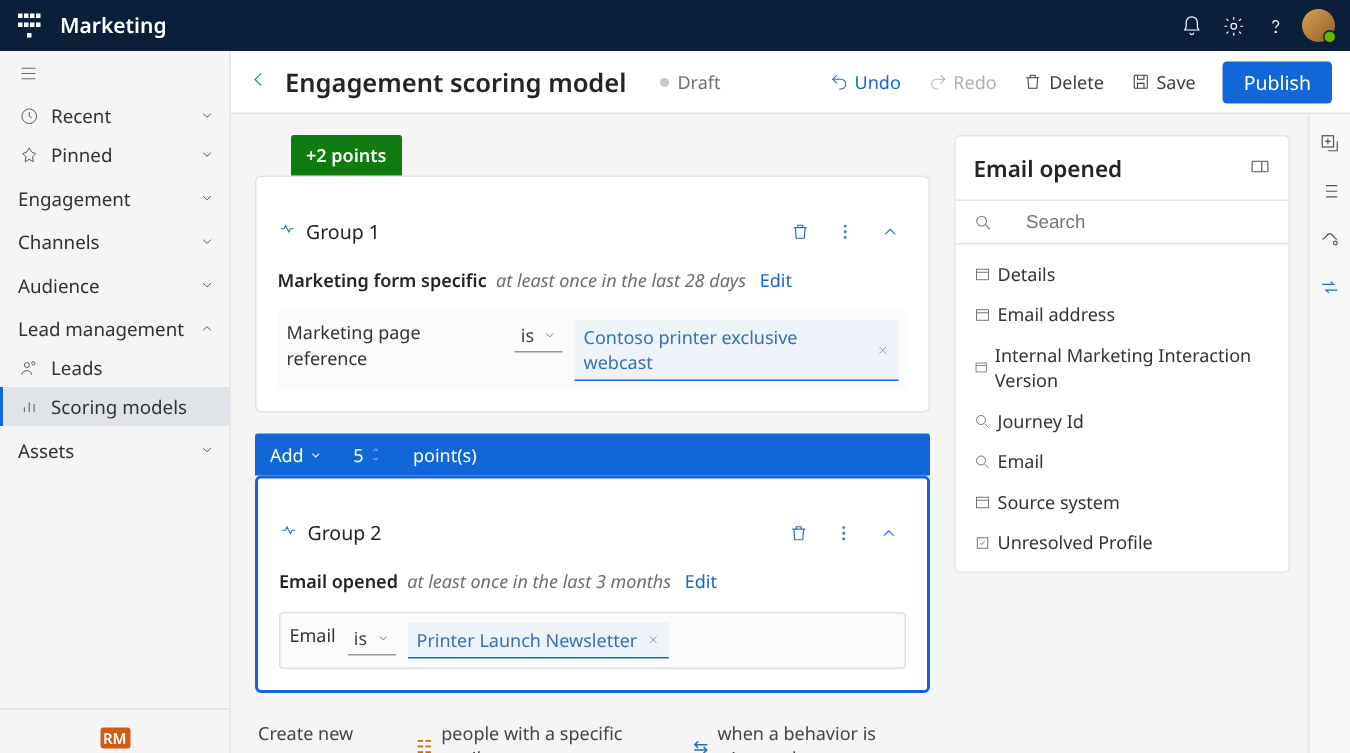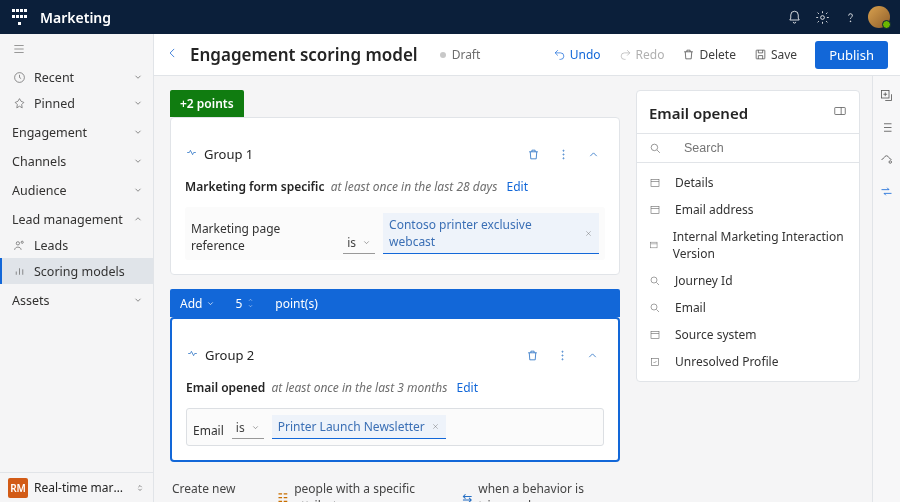--- a/index.html
+++ b/index.html
@@ -35,57 +35,57 @@
   .nav .hamb svg{width:14px;height:14px;stroke:#555;}
   .nav-item{height:26px;display:flex;align-items:center;padding:0 10px 0 12px;color:#333;gap:8px;}
   .nav-item .ic{width:14px;height:14px;display:flex;align-items:center;justify-content:center;color:#555;}
   .nav-item .ic svg{width:13px;height:13px;stroke:#555;fill:none;stroke-width:1.2;}
   .nav-item .lbl{flex:1;white-space:nowrap;overflow:hidden;text-overflow:ellipsis;}
   .nav-item .chev{color:#666;}
   .nav-item .chev svg{width:10px;height:10px;stroke:#555;fill:none;stroke-width:1.6;}
   .nav-head{font-weight:400;color:#323130;padding:8px 10px 4px 12px;display:flex;align-items:center;justify-content:space-between;}
   .nav-head .chev svg{width:10px;height:10px;stroke:#555;fill:none;stroke-width:1.6;}
   .nav .active{background:#e0e4e9;border-left:2px solid var(--blue);padding-left:10px;}
-  .nav-footer{margin-top:auto;height:30px;display:flex;align-items:center;padding:12px 8px;gap:6px;border-top:1px solid var(--border);}
+  .nav-footer{margin-top:auto;height:30px;display:flex;align-items:center;padding:12px 8px;gap:6px;border-top:1px solid var(--border);flex-direction:column;}
   .nav-footer .badge{width:20px;height:20px;background:#d25b16;color:#fff;font-size:10px;font-weight:600;display:flex;align-items:center;justify-content:center;border-radius:2px;}
   .nav-footer .lbl{flex:1;font-size:12px;white-space:nowrap;overflow:hidden;text-overflow:ellipsis;}
   .nav-footer svg{width:10px;height:10px;stroke:#555;fill:none;stroke-width:1.6;}
 
   
   .main{flex:1;display:flex;flex-direction:column;background:#fff;}
   .cmdbar{height:42px;display:flex;align-items:center;padding:0 12px;border-bottom:1px solid var(--border);gap:6px;}
   .back svg{width:14px;height:14px;stroke:#3b7dd8;fill:none;stroke-width:1.6;}
   .page-title{font-size:17px;font-weight:600;margin-left:4px;}
   .draft{margin-left:16px;color:var(--muted);font-size:12px;display:flex;align-items:center;gap:6px;}
   .draft::before{content:"";width:6px;height:6px;border-radius:50%;background:#c8c8c8;}
   .cmdbar .spacer{flex:1;}
   .cmd{display:flex;align-items:center;gap:4px;padding:0 6px;height:28px;color:#3e3e3e;font-size:12px;}
   .cmd svg{width:13px;height:13px;stroke:currentColor;fill:none;stroke-width:1.3;}
   .cmd.undo{color:var(--link);}
   .cmd.redo{color:#b0b0b0;}
   .publish{background:var(--blue);color:#fff;border-radius:3px;padding:0 14px;height:28px;display:flex;align-items:center;font-size:13px;margin-left:6px;}
 
   .workspace{flex:1;display:flex;background:var(--bg);overflow:hidden;position:relative;}
   .canvas{flex:1;padding:14px 16px 0 16px;overflow:auto;}
-  .points-badge{display:inline-block;background:var(--green);color:#fff;font-size:12px;padding:5px 10px;border-radius:2px 2px 0 0;font-weight:600;}
+  .points-badge{display:inline-block;background:var(--green);color:#fff;font-size:12px;padding:5px 10px;border-radius:2px 2px 0 0;font-weight:600;margin-left:24px;}
 
   .group-card{background:#fff;border:1px solid var(--border);border-radius:4px;padding:24px 14px 14px 14px;margin-bottom:14px;}
   .group-card.active{border:2px solid var(--blue);}
   .group-hdr{display:flex;align-items:center;gap:6px;margin-bottom:12px;}
   .group-hdr .gic{color:#2870c4;}
   .group-hdr .gic svg{width:13px;height:13px;}
   .group-hdr .gname{font-size:13px;font-weight:400;}
   .group-hdr .sp{flex:1;}
   .ghdr-btn{width:24px;height:24px;display:flex;align-items:center;justify-content:center;color:#2870c4;}
   .ghdr-btn svg{width:13px;height:13px;stroke:currentColor;fill:none;stroke-width:1.5;}
   .cond-line{font-size:12px;margin-bottom:12px;}
   .cond-line b{font-weight:600;}
   .cond-line i{font-style:italic;color:var(--muted);}
   .cond-line .edit{color:var(--link);margin-left:6px;font-style:normal;}
-  .filter-row{display:flex;align-items:flex-end;gap:8px;font-size:12px;padding:6px 6px;background:#fbfbfb;border-radius:3px;}
+  .filter-row{display:flex;align-items:flex-start;gap:8px;font-size:12px;padding:6px 6px;background:#fbfbfb;border-radius:3px;}
   .filter-row .flabel{color:#333;}
   .opsel{display:flex;align-items:center;gap:6px;border-bottom:1px solid #999;padding:2px 4px;color:#444;}
   .opsel svg{width:9px;height:9px;stroke:#666;fill:none;stroke-width:1.6;}
   .token{background:#eef3fa;color:#3a6fb5;border-bottom:1px solid var(--blue);padding:3px 6px;display:flex;align-items:center;gap:6px;}
   .token .x svg{width:9px;height:9px;stroke:#555;}
 
   .add-pill{display:flex;align-items:center;background:var(--blue);color:#fff;font-size:12px;border-radius:2px 2px 0 0;height:28px;}
   .add-pill .seg{padding:0 10px;display:flex;align-items:center;gap:4px;height:100%;}
   .add-pill svg{width:9px;height:9px;stroke:#fff;fill:none;stroke-width:1.8;}
   .add-pill .numwrap{display:flex;align-items:center;gap:4px;}
@@ -98,21 +98,21 @@
 
   
   .panel{width:224px;background:#fff;border:1px solid var(--border);border-radius:4px;margin:14px 12px 0 0;align-self:flex-start;}
   .panel-hdr{display:flex;align-items:center;justify-content:space-between;padding:12px 12px 10px 12px;}
   .panel-hdr .pt{font-size:15px;font-weight:600;}
   .panel-hdr svg{width:14px;height:14px;stroke:#555;fill:none;stroke-width:1.3;}
   .search{display:flex;align-items:center;gap:8px;padding:6px 12px;border-top:1px solid var(--border);border-bottom:1px solid var(--border);color:#777;}
   .search svg{width:13px;height:13px;stroke:#777;fill:none;stroke-width:1.4;}
   .search input{border:none;outline:none;font-size:12.5px;flex:1;color:#737373;margin-left:12px;}
   .plist{padding:6px 0;}
-  .pitem{display:flex;align-items:center;gap:14px;padding:5px 12px;font-size:12px;color:#333;}
+  .pitem{display:flex;align-items:center;gap:4px;padding:5px 12px;font-size:12px;color:#333;}
   .pitem svg{width:12px;height:12px;stroke:#666;fill:none;stroke-width:1.2;}
 
   
   .rail{width:28px;background:#f7f7f8;border-left:1px solid var(--border);display:flex;flex-direction:column;align-items:center;padding-top:10px;gap:14px;}
   .rail .rbtn{width:18px;height:18px;display:flex;align-items:center;justify-content:center;color:#555;}
   .rail .rbtn svg{width:15px;height:15px;stroke:currentColor;fill:none;stroke-width:1.3;}
   .rail .rbtn.sel{color:var(--blue);position:relative;}
   .rail .rbtn.sel::after{content:"";position:absolute;right:-6px;top:-2px;width:2px;height:22px;background:var(--blue);}
 </style>
 </head>

